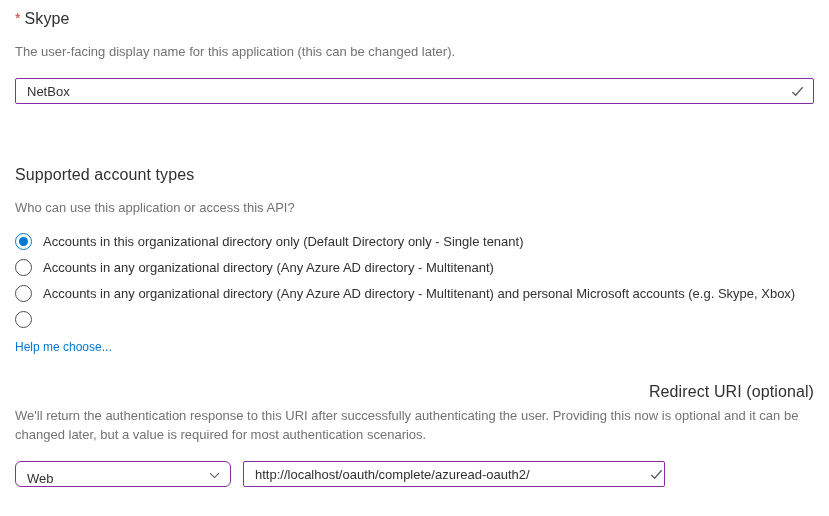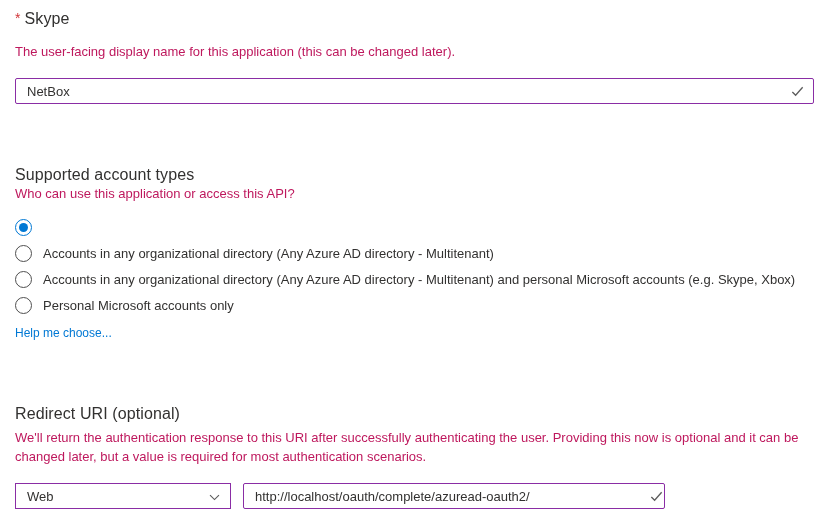--- a/index.html
+++ b/index.html
@@ -15,21 +15,21 @@
   .section-title {
     font-size: 16px;
     font-weight: 400;
     color: #323130;
     letter-spacing: 0.1px;
   }
   .required-mark { color: #d13438; margin-right: 4px; font-size: 14px; vertical-align: 1px; }
 
   .body-text {
     font-size: 13px;
-    color: #be185d;
+    color: #737373;
     line-height: 19px;
   }
 
   .name-desc { margin-top: 14px; }
 
   
   .field-wrap { position: relative; display: inline-block; }
   .text-field {
     height: 26px;
     border: 1px solid #8a2da5;
@@ -46,21 +46,21 @@
   .name-field { width: 799px; }
 
   .field-check {
     position: absolute;
     right: 9px; top: 6px;
     width: 15px; height: 15px;
     pointer-events: none;
   }
 
   .section2 { margin-top: 62px; }
-  .question { }
+  .question { margin-top: 14px; }
 
   .radio-group { margin-top: 11px; }
   .radio-row {
     display: flex;
     align-items: center;
     height: 26px;
     cursor: pointer;
   }
   .radio {
     width: 17px; height: 17px;
@@ -84,33 +84,33 @@
 
   .help-link {
     display: inline-block;
     margin-top: 8px;
     font-size: 12px;
     color: #0078d4;
     text-decoration: none;
     cursor: pointer;
   }
 
-  .section3 { margin-top: 64px; }
+  .section3 { margin-top: 28px; text-align: right; }
   .redirect-desc { margin-top: 5px; max-width: 802px; }
 
   .uri-row { margin-top: 17px; display: flex; gap: 12px; }
 
   .select-box {
     position: relative;
     width: 216px; height: 26px;
     border: 1px solid #8a2da5;
-    border-radius: 0;
+    border-radius: 6px;
     background: #fff;
     display: flex;
-    align-items: center;
+    align-items: flex-end;
     padding: 0 30px 0 11px;
     font-size: 13px;
     color: #323130;
     cursor: pointer;
   }
   .select-chevron {
     position: absolute;
     right: 9px; top: 7px;
     width: 13px; height: 13px;
     pointer-events: none;
@@ -138,32 +138,32 @@
   </div>
 
   
   <div class="section-title section2">Supported account types</div>
 
   <div class="body-text question">Who can use this application or access this API?</div>
 
   <div class="radio-group">
     <div class="radio-row">
       <span class="radio checked"></span>
+      <span class="radio-label">Accounts in this organizational directory only (Default Directory only - Single tenant)</span>
     </div>
     <div class="radio-row">
       <span class="radio"></span>
       <span class="radio-label">Accounts in any organizational directory (Any Azure AD directory - Multitenant)</span>
     </div>
     <div class="radio-row">
       <span class="radio"></span>
       <span class="radio-label">Accounts in any organizational directory (Any Azure AD directory - Multitenant) and personal Microsoft accounts (e.g. Skype, Xbox)</span>
     </div>
     <div class="radio-row">
       <span class="radio"></span>
-      <span class="radio-label">Personal Microsoft accounts only</span>
     </div>
   </div>
 
   <a class="help-link">Help me choose...</a>
 
   
   <div class="section-title section3">Redirect URI (optional)</div>
 
   <div class="body-text redirect-desc">We'll return the authentication response to this URI after successfully authenticating the user. Providing this now is optional and it can be changed later, but a value is required for most authentication scenarios.</div>
 

